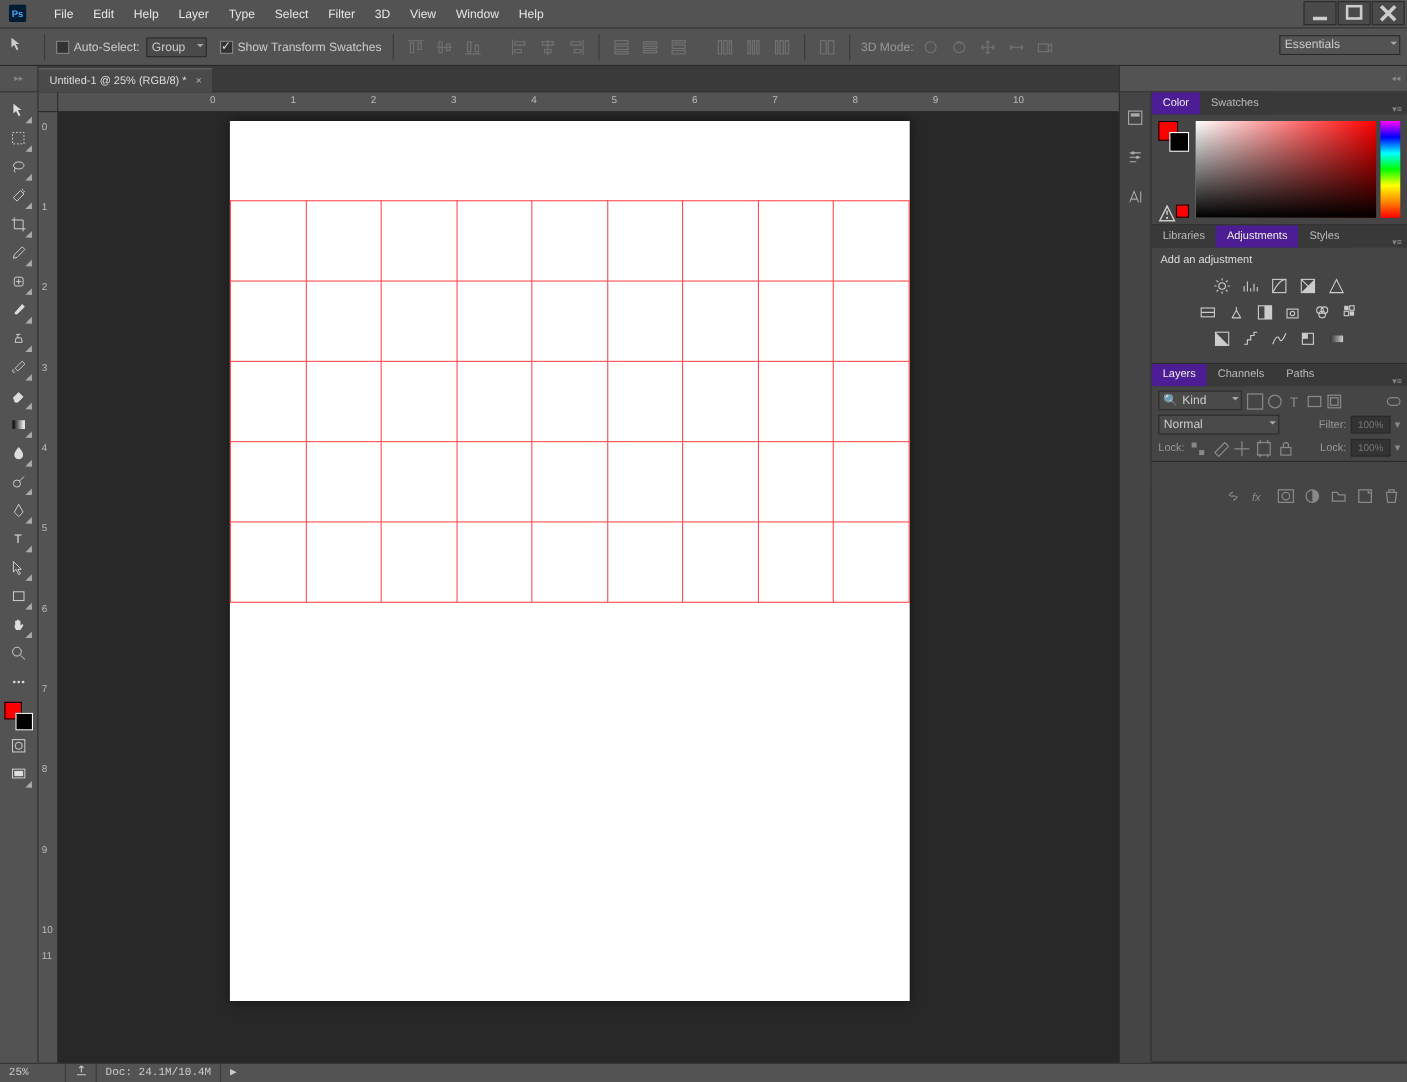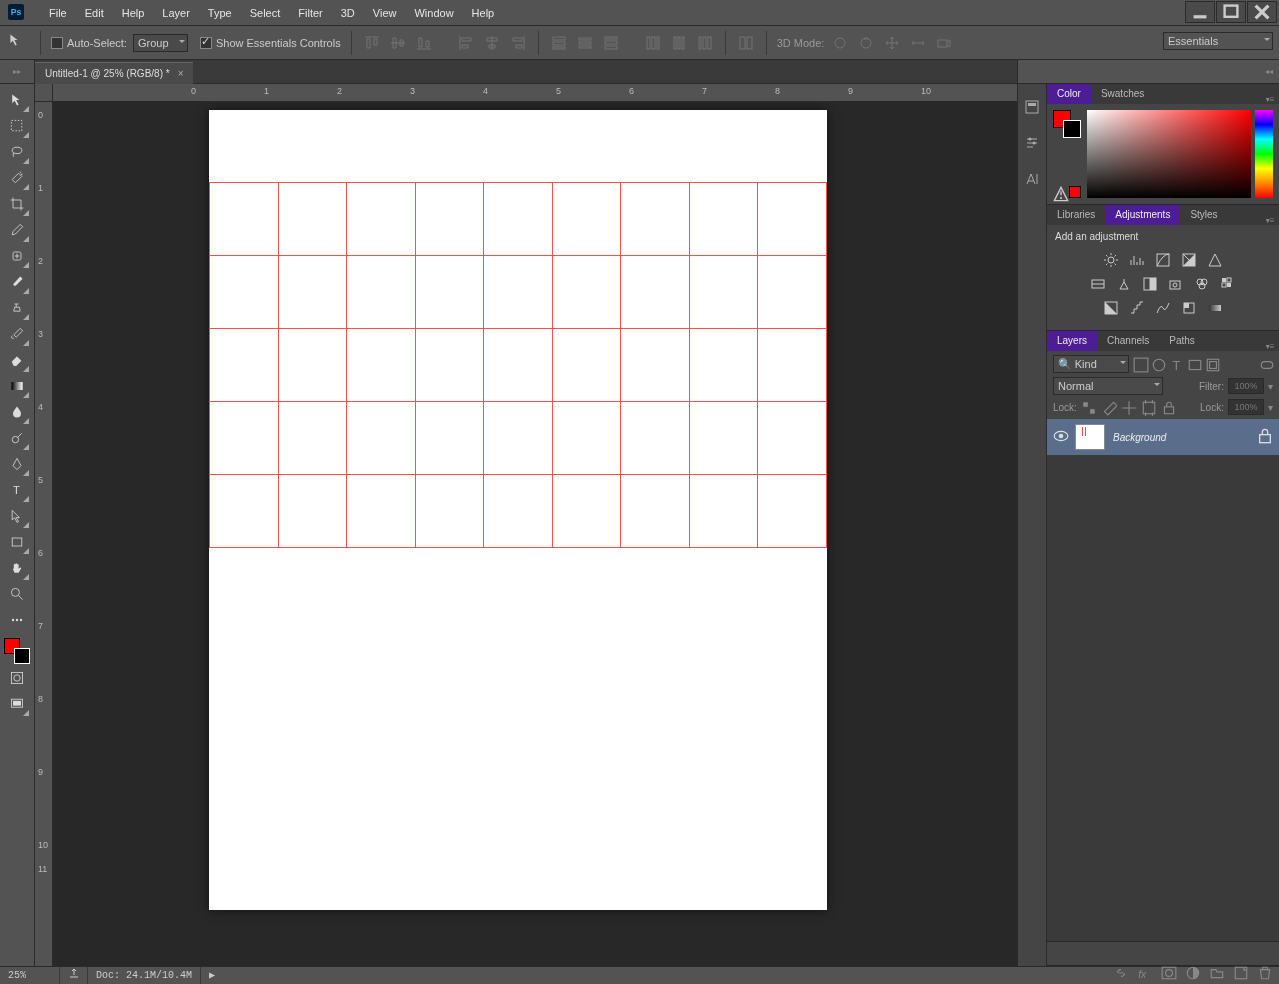--- a/index.html
+++ b/index.html
@@ -154,21 +154,21 @@
   <div class="optsep"></div>
   <label style="display:flex;align-items:center;">
     <span class="checkbox"></span>
     <span>Auto-Select:</span>
   </label>
   <span class="sel-wrap">
     <select class="select"><option>Group</option></select>
   </span>
   <label style="display:flex;align-items:center;margin-left:6px;">
     <span class="checkbox on"></span>
-    <span>Show Essentials Controls</span>
+    <span>Show Transform Swatches</span>
   </label>
   <div class="optsep"></div>
   <span class="opt-ico">
       <svg viewBox="0 0 16 16">
         <path d="M1 2h14M3 4h3v9h-3zM10 4h3v6h-3z" stroke="#888" fill="none"></path>
       </svg>
     </span>
   <span class="opt-ico">
       <svg viewBox="0 0 16 16">
         <path d="M1 8h14M3 3h3v10h-3zM10 5h3v6h-3z" stroke="#888" fill="none"></path>
@@ -782,34 +782,20 @@
             <span class="lock-ico"><svg viewBox="0 0 14 14">
                   <rect x="3" y="6" width="8" height="6" fill="none" stroke="#888"></rect>
                   <path d="M5 6V4a2 2 0 014 0v2" stroke="#888" fill="none"></path>
                 </svg></span>
           </div>
           <span style="margin-left:auto">Lock:</span>
           <input class="lc-input" readonly="" value="100%" style="">
           <span style="color:#888">▾</span>
         </div>
       </div>
-      <div class="layer-list">
-        <div class="layer-row">
-          <span class="eye"><svg viewBox="0 0 14 14">
-                <ellipse cx="7" cy="7" rx="6" ry="4" fill="none" stroke="#ddd"></ellipse>
-                <circle cx="7" cy="7" r="2" fill="#ddd"></circle>
-              </svg></span>
-          <span class="thumb"></span>
-          <span>Background</span>
-          <span class="lock"><svg viewBox="0 0 12 12">
-                <rect x="2" y="5" width="8" height="6" fill="none" stroke="#ddd"></rect>
-                <path d="M4 5V3a2 2 0 014 0v2" stroke="#ddd" fill="none"></path>
-              </svg></span>
-        </div>
-      </div>
       <div class="layer-footer">
         <span class="lf-ico"><svg viewBox="0 0 14 14">
               <path d="M4 7a3 3 0 013-3h0M10 7a3 3 0 01-3 3h0M5 7h4" stroke="#888" fill="none"></path>
             </svg></span>
         <span class="lf-ico"><svg viewBox="0 0 14 14">
               <text x="1" y="11" font-size="9" font-style="italic" fill="#888">fx</text>
             </svg></span>
         <span class="lf-ico"><svg viewBox="0 0 14 14">
               <rect x="1" y="2" width="12" height="10" stroke="#888" fill="none"></rect>
               <circle cx="7" cy="7" r="3" stroke="#888" fill="none"></circle>

